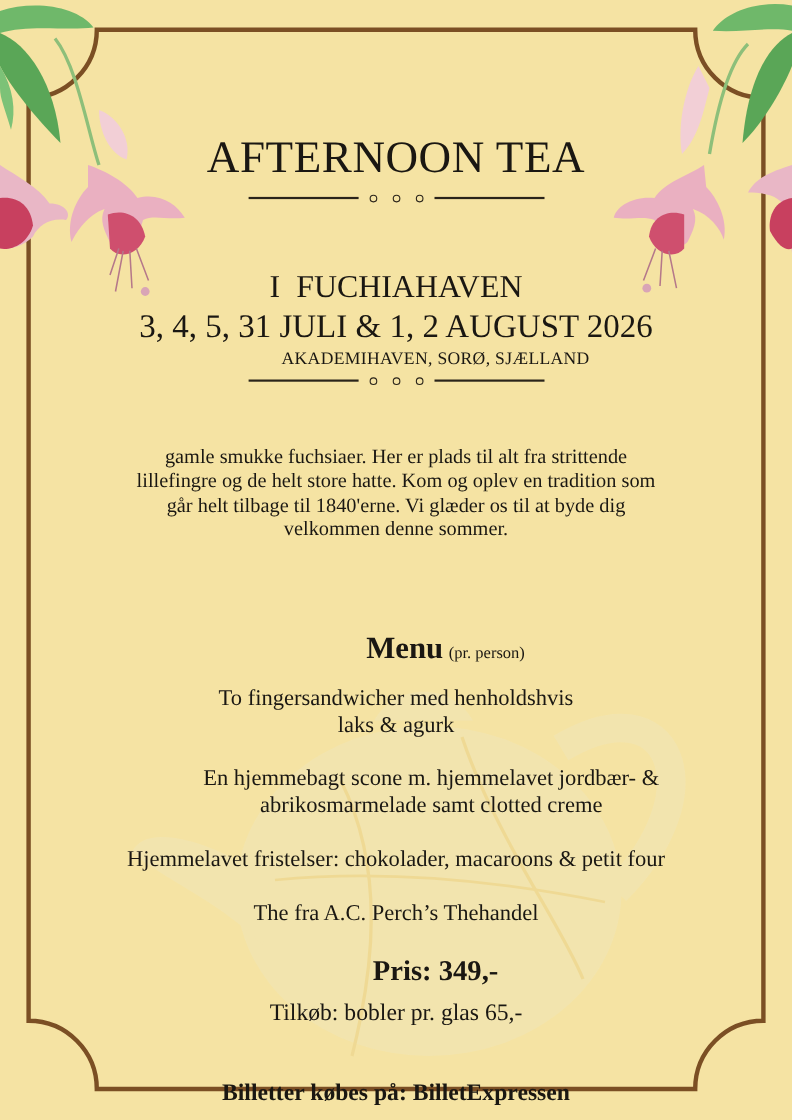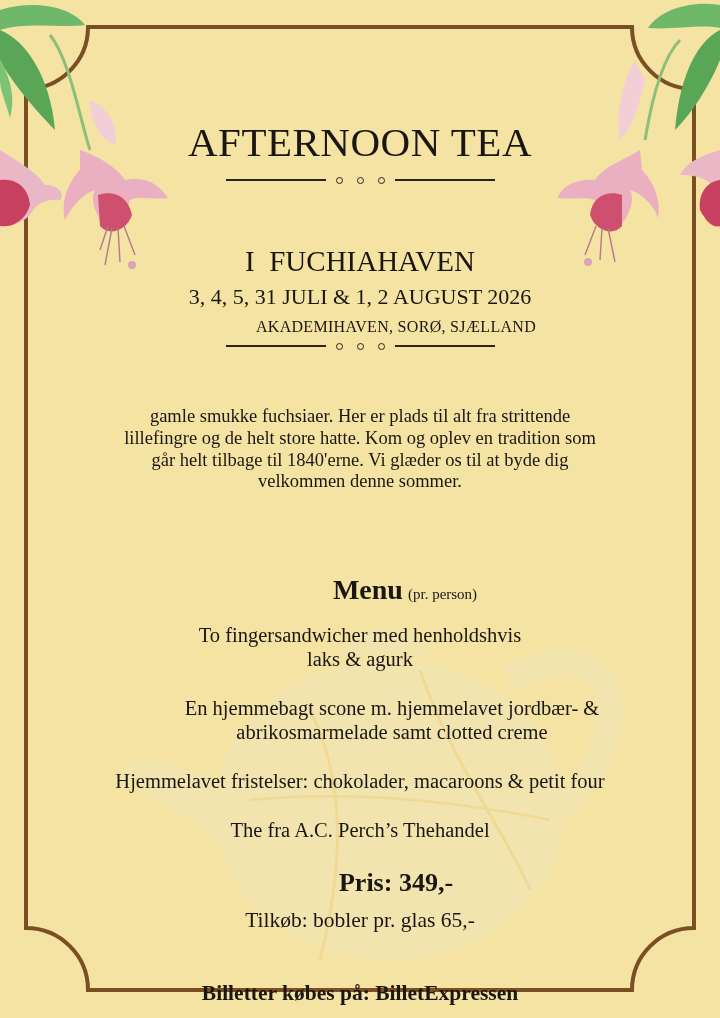--- a/index.html
+++ b/index.html
@@ -5,21 +5,21 @@
   html,body{margin:0;padding:0;}
   body{width:720px;height:1018px;background:#f5e3a3;position:relative;overflow:hidden;font-family:"DejaVu Serif","Liberation Serif",serif;color:#1a1712;}
   .frame{position:absolute;left:0;top:0;width:720px;height:1018px;}
   .abs{position:absolute;left:0;width:720px;text-align:center;margin-top:26px;}
   .title{top:92px;font-family:"Liberation Serif",serif;font-size:41px;letter-spacing:0.5px;line-height:48px;}
   .divider{position:absolute;left:0;width:720px;height:14px;display:flex;justify-content:center;align-items:center;gap:0;}
   .divider .line{width:100px;height:1.5px;background:#2a241a;}
   .divider .dots{display:flex;gap:14px;margin:0 10px;}
   .divider .dot{width:5px;height:5px;border:1.3px solid #2a241a;border-radius:50%;}
   .sub{top:218px;font-family:"Liberation Serif",serif;font-size:29px;line-height:34px;}
-  .dates{top:256px;font-family:"Liberation Serif",serif;font-size:22px;line-height:30px;}
+  .dates{top:256px;font-family:"Liberation Serif",serif;font-size:30px;line-height:30px;}
   .place{top:291px;font-family:"Liberation Serif",serif;font-size:16px;line-height:20px;letter-spacing:0.3px;padding-left:36px;}
   .intro{top:380px;font-family:"Liberation Serif",serif;font-size:18.5px;line-height:21.8px;left:90px;width:540px;}
   .intro p{margin:0;}
   .menu-head{top:548px;}
   .menu-head .m{font-family:"Liberation Serif",serif;font-weight:bold;font-size:28px;}
   .menu-head .pp{font-family:"Liberation Serif",serif;font-size:15px;}
   .mi{font-family:"Liberation Serif",serif;font-size:20.5px;line-height:24px;}
   .price{top:842px;font-family:"Liberation Serif",serif;font-weight:bold;font-size:26px;padding-left:36px;}
   .addon{top:882px;font-family:"Liberation Serif",serif;font-size:21.5px;}
   .tickets{top:955px;font-family:"Liberation Serif",serif;font-weight:bold;font-size:21.5px;}

